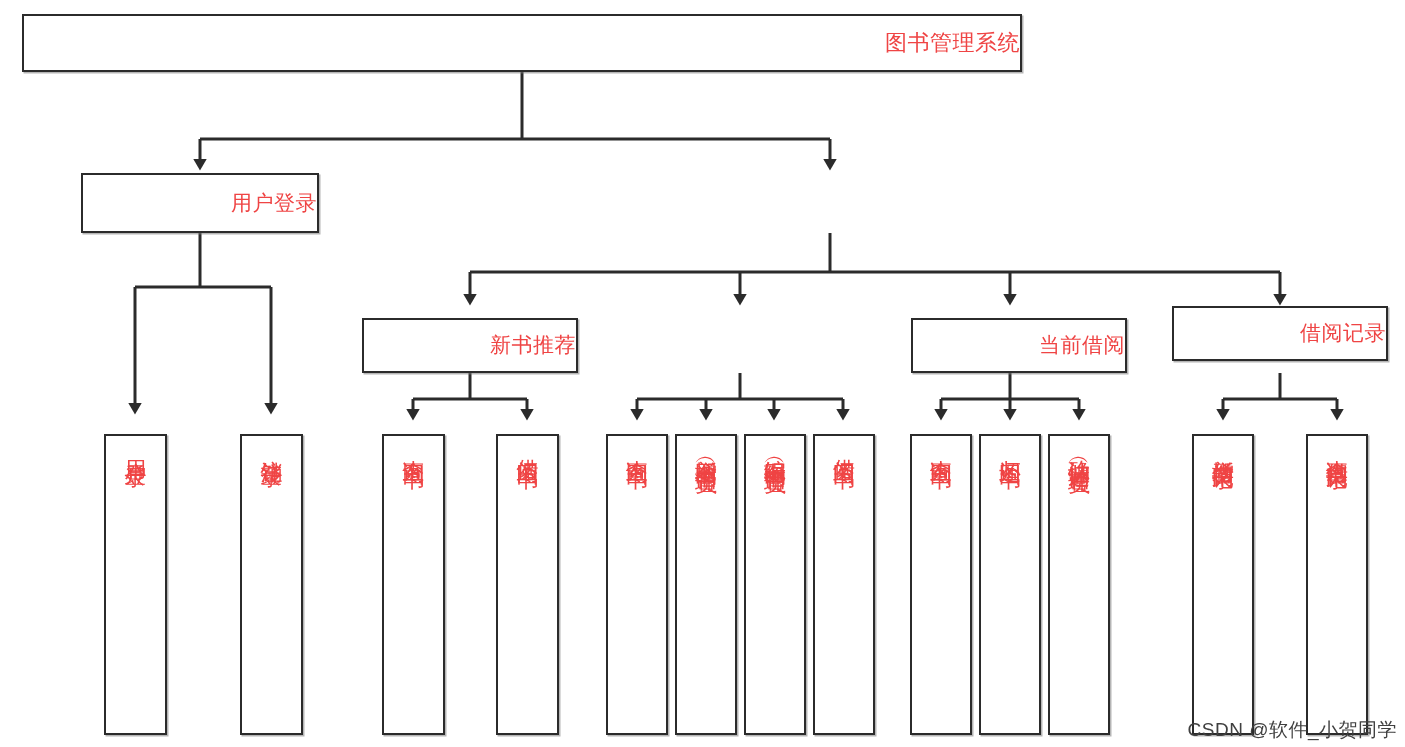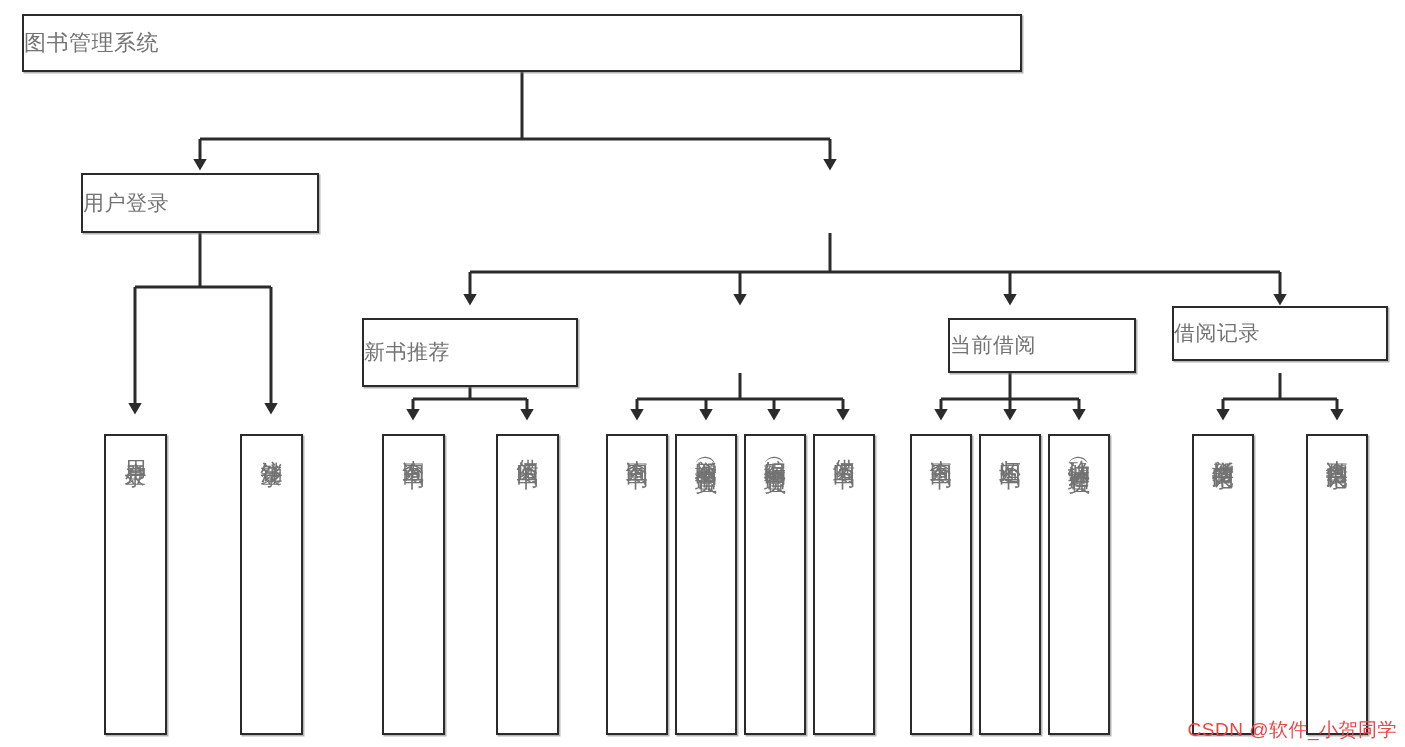--- a/index.html
+++ b/index.html
@@ -26,22 +26,22 @@
     height: 747px;
     pointer-events: none;
   }
   .node {
     position: absolute;
     box-sizing: border-box;
     border: 2px solid #2b2b2b;
     background: #ffffff;
     display: flex;
     align-items: center;
-    justify-content: flex-start;
-    color: #737373;
+    justify-content: flex-end;
+    color: #ef4444;
     box-shadow: 1.5px 1.5px 0 rgba(120,120,120,0.55);
   }
   .node .label {
     display: block;
     text-align: center;
     line-height: 1.18;
     letter-spacing: 0.5px;
   }
   
   .node.h .label {
@@ -66,21 +66,21 @@
     margin: 0 auto;
   }
   .node.v.tall .label {
     letter-spacing: 2px;
   }
   .watermark {
     position: absolute;
     right: 8px;
     bottom: 4px;
     font-size: 19px;
-    color: #ef4444;
+    color: #404040;
     white-space: nowrap;
     letter-spacing: 0.5px;
     font-family: "Liberation Sans", "DejaVu Sans", sans-serif;
   }
 </style>
 </head>
 <body>
 
 <div id="canvas">
 
@@ -138,26 +138,26 @@
 
   <div class="node h h-root" style="left:22px; top:14px; width:1000px; height:58px;">
     <span class="label">图书管理系统</span>
   </div>
 
   <div class="node h" style="left:81px; top:173px; width:238px; height:60px;">
     <span class="label">用户登录</span>
   </div>
 
 
-  <div class="node h" style="left:362px; top:318px; width:216px; height:69px;">
+  <div class="node h" style="left:362px; top:318px; width:216px; height:55px;">
     <span class="label">新书推荐</span>
   </div>
 
 
-  <div class="node h" style="left:948px; top:318px; width:188px; height:55px;">
+  <div class="node h" style="left:911px; top:318px; width:216px; height:55px;">
     <span class="label">当前借阅</span>
   </div>
 
   <div class="node h" style="left:1172px; top:306px; width:216px; height:55px;">
     <span class="label">借阅记录</span>
   </div>
 
   <div class="node v" style="left:104px; top:434px; width:63px; height:301px;">
     <span class="label">用户登录</span>
   </div>

